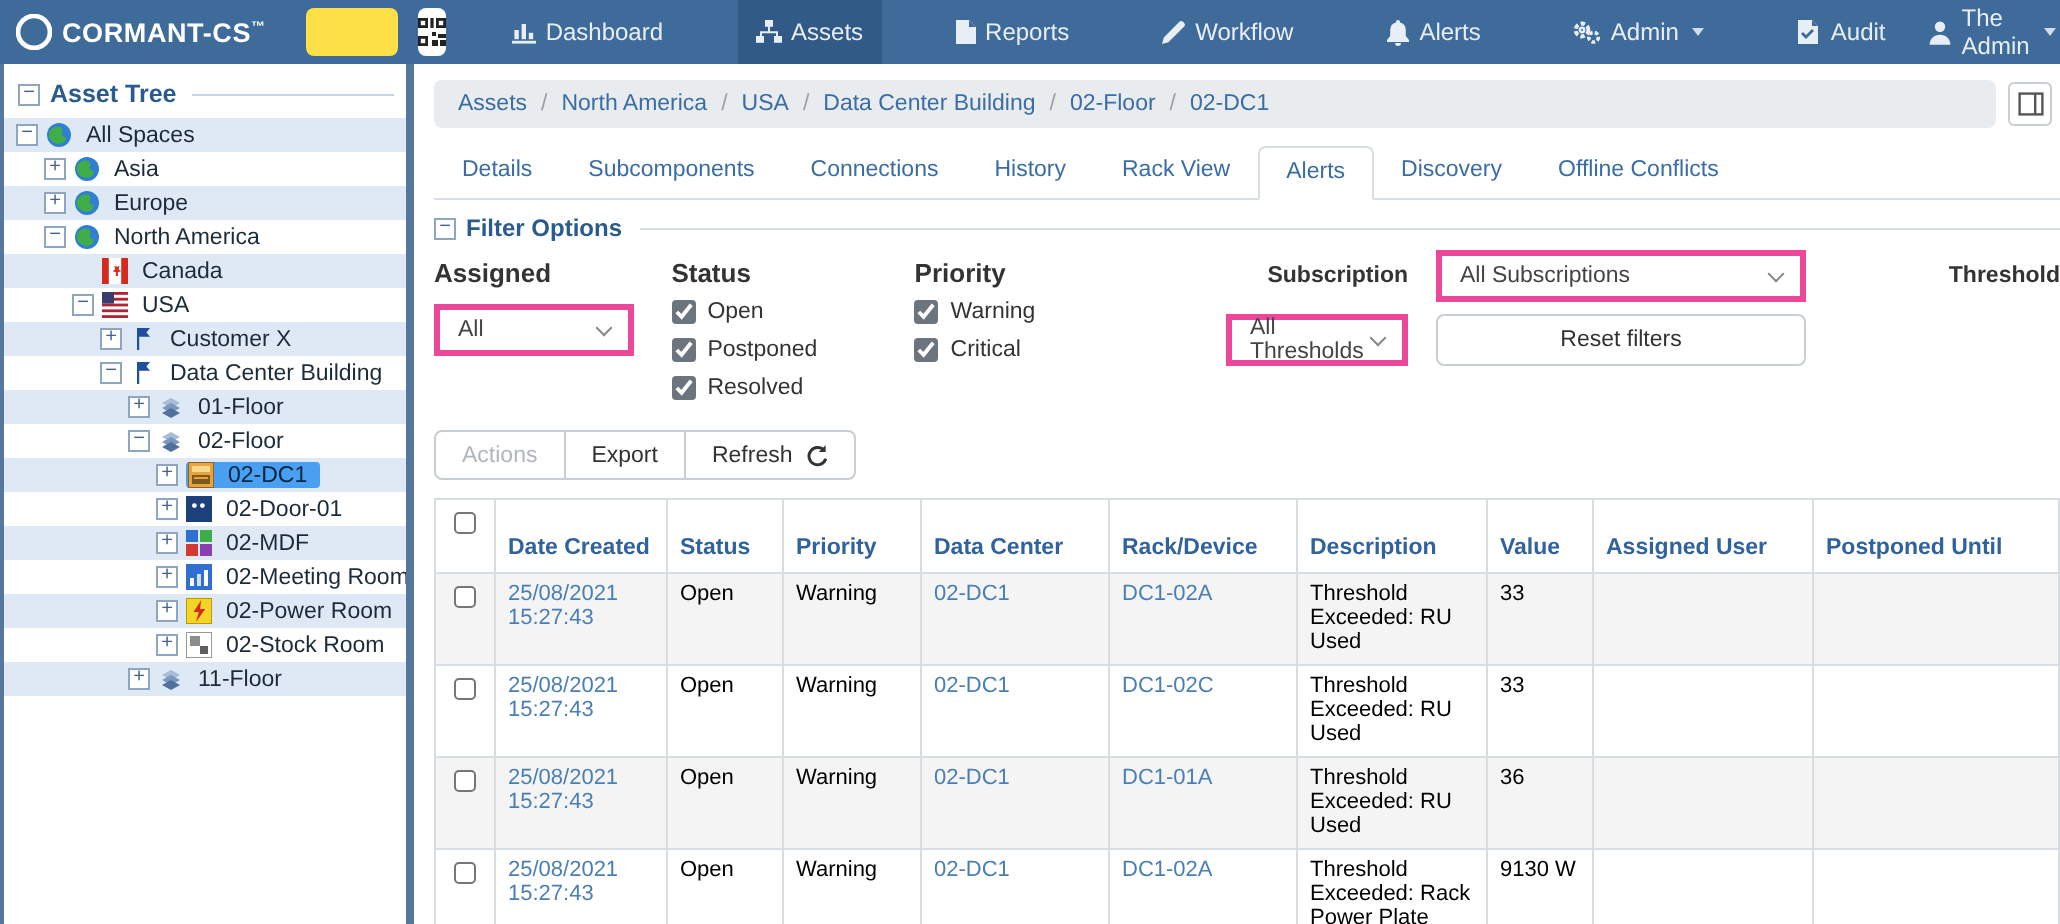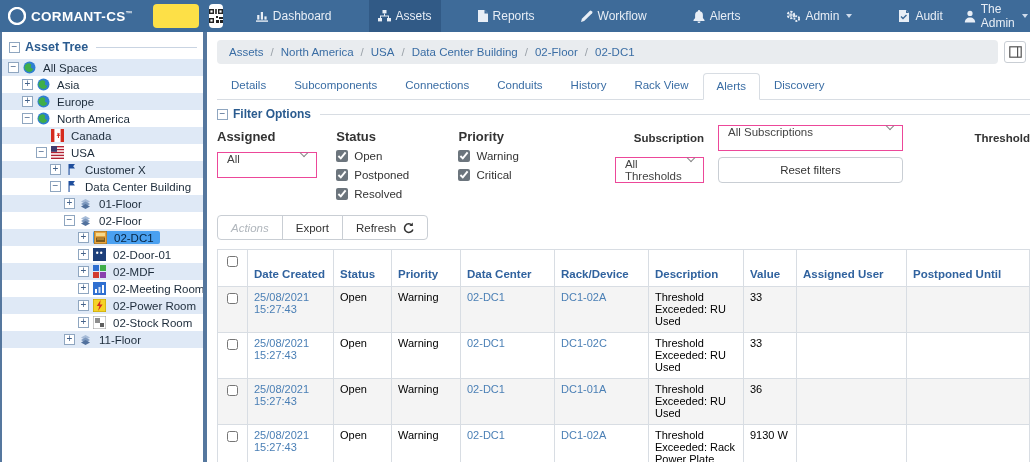--- a/index.html
+++ b/index.html
@@ -66,22 +66,22 @@
   .tab.active { background:#fff; border-color:#d8dde3; border-bottom-color:#fff;
                 border-radius:4px 4px 0 0; margin-bottom:-1px; }
 
   
   .fo-head { display:flex; align-items:center; gap:5px; margin:7px 0 4px; }
   .fo-head .txt { color:#2a5b8f; font-weight:bold; font-size:12px; white-space:nowrap; }
   .fo-head .rule { flex:1; height:1px; background:#d8dde3; margin-left:4px; }
   .fo-body { display:flex; margin-top:2px; }
   .fo-col-assigned { width:122px; }
   .fo-label { font-weight:bold; font-size:13px; color:#333; margin:4px 0 6px; }
-  .selectbox { background:#fff; border:1px solid #ec4899; border-radius:0; height:26px;
-               display:flex; align-items:flex-start; justify-content:space-between;
+  .selectbox { background:#fff; border:3px solid #ec4899; border-radius:0; height:26px;
+               display:flex; align-items:center; justify-content:space-between;
                padding:0 9px; font-size:11.5px; color:#444; cursor:pointer; }
   .fo-col-assigned .selectbox { width:100px; margin-top:8px; }
   .chev { width:6px; height:6px; border-right:1.5px solid #888; border-bottom:1.5px solid #888;
           transform:rotate(45deg); margin-top:-3px; flex:0 0 6px; }
   .fo-col-status { width:125px; }
   .fo-col-priority { width:160px; }
   .ckrow { display:flex; align-items:center; gap:6px; font-size:11.5px; color:#333;
            margin-bottom:7px; }
   .ckrow input { width:12px; height:12px; accent-color:#6c757d; }
   .fo-right { margin-left:auto; display:grid; grid-template-columns:auto 185px 113px;
@@ -89,21 +89,21 @@
               margin-right:0; }
   .fo-right .rlabel { font-weight:bold; font-size:11.5px; color:#333; text-align:right; }
   .btn { background:#fff; border:1px solid #c9ced4; border-radius:4px; font-size:11.5px;
          color:#333; height:26px; display:flex; align-items:center; justify-content:center;
          cursor:pointer; font-family:"Liberation Sans", sans-serif; }
   .btn.disabled { color:#b0b6bc; }
 
   
   .actrow { display:flex; margin:8px 0 9px; }
   .actrow .btn { border-radius:0; padding:0 13px; height:25px; margin-left:-1px; gap:6px; }
-  .actrow .btn:first-child { border-radius:4px 0 0 4px; margin-left:0;font-style:italic; }
+  .actrow .btn:first-child { border-radius:4px 0 0 4px; margin-left:0; }
   .actrow .btn:last-child { border-radius:0 4px 4px 0; }
 
   
   table.alerts { width:100%; border-collapse:collapse; font-size:11px; table-layout:fixed; }
   table.alerts th, table.alerts td { border:1px solid #d8dde3; padding:4px 6px 5px;
         text-align:left; vertical-align:top; overflow:hidden; }
   table.alerts th { color:#30629e; font-size:11.5px; padding-top:18px; padding-bottom:6px;
         background:#fff; font-weight:bold; white-space:nowrap; }
   table.alerts tr.alt td { background:#f4f4f4; }
   table.alerts a { color:#4a7fb5; text-decoration:none; cursor:pointer; }
@@ -500,25 +500,25 @@
             <rect x=".8" y=".8" width="11.4" height="10.4" fill="none" stroke="#555" stroke-width="1.2"></rect>
             <line x1="8.6" y1=".8" x2="8.6" y2="11.2" stroke="#555" stroke-width="1.2"></line>
           </svg>
       </button>
     </div>
 
     <div class="tabs" id="tabs">
         <div class="tab">Details</div>
         <div class="tab">Subcomponents</div>
         <div class="tab">Connections</div>
-        <div class="tab">Conduits</div>
         <div class="tab">History</div>
         <div class="tab">Rack View</div>
         <div class="tab active">Alerts</div>
         <div class="tab">Discovery</div>
+        <div class="tab">Offline Conflicts</div>
       </div>
 
     <div class="fo-head">
       <span class="exp">−</span>
       <span class="txt">Filter Options</span>
       <span class="rule"></span>
     </div>
 
     <div class="fo-body">
       <div class="fo-col-assigned">

